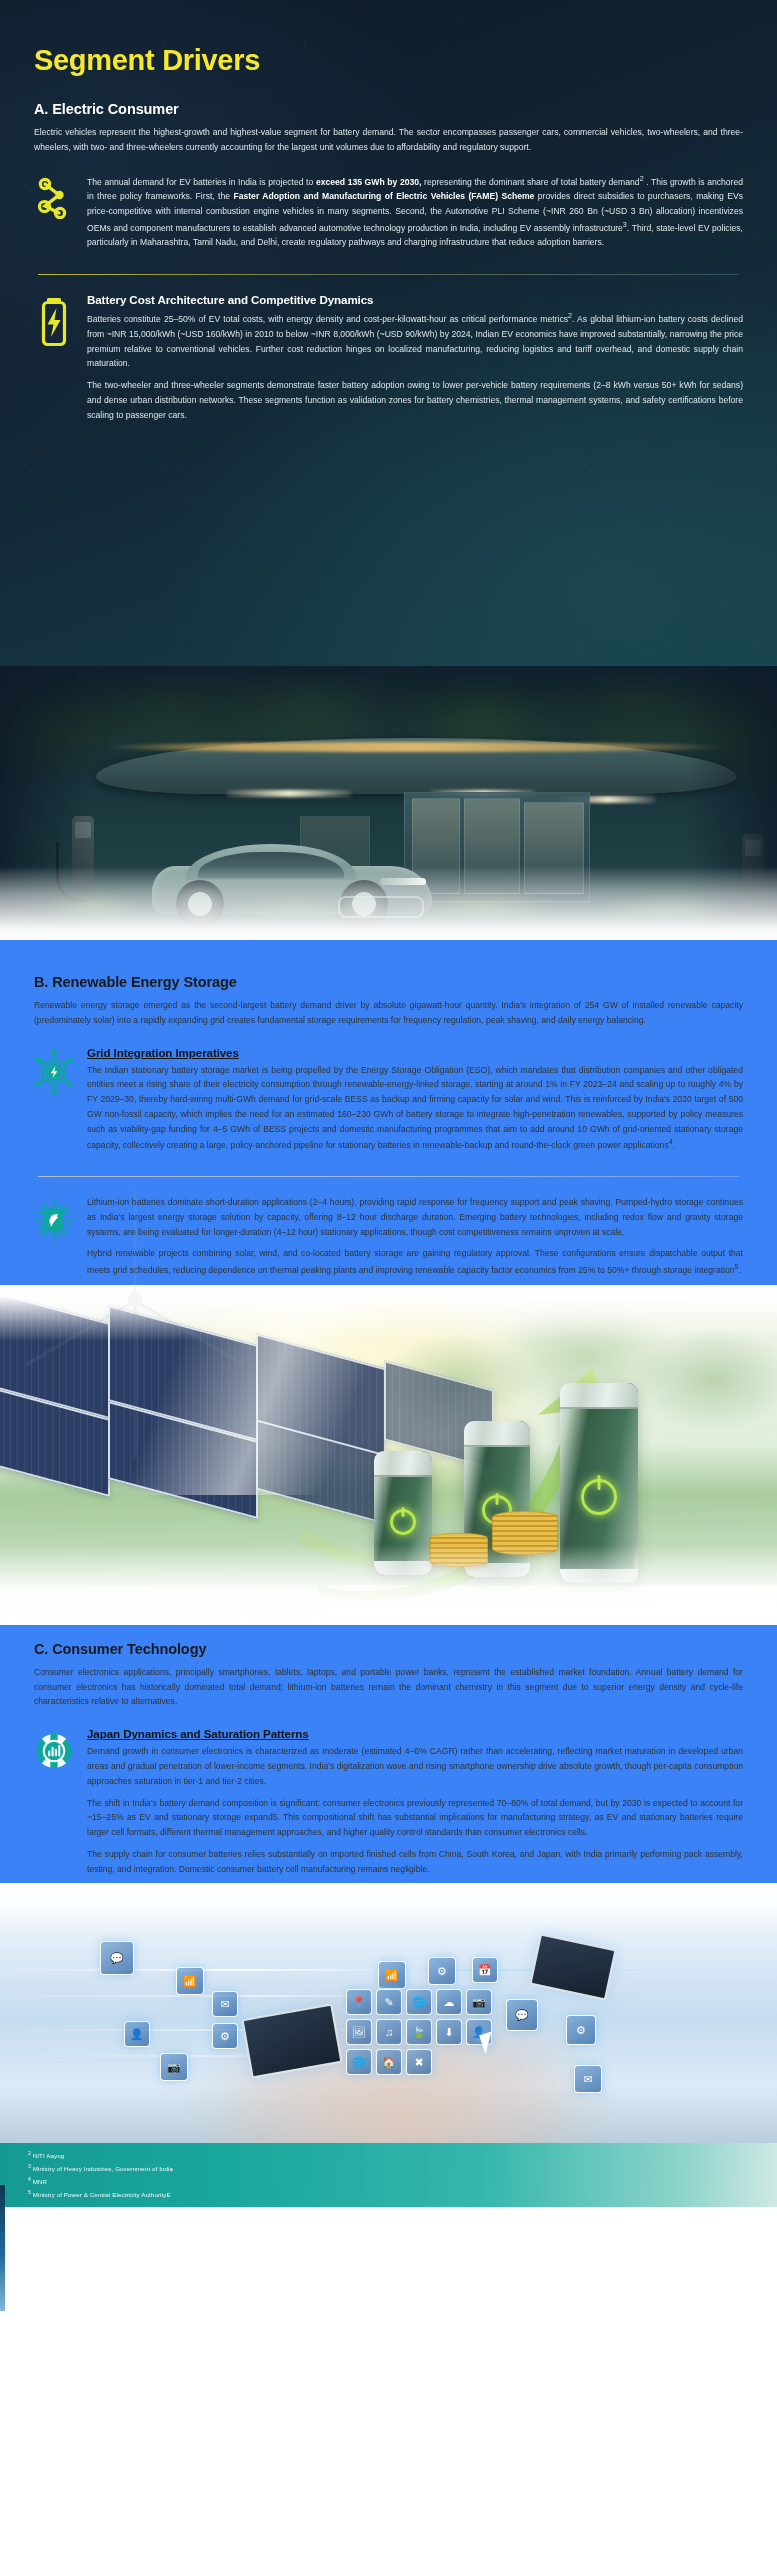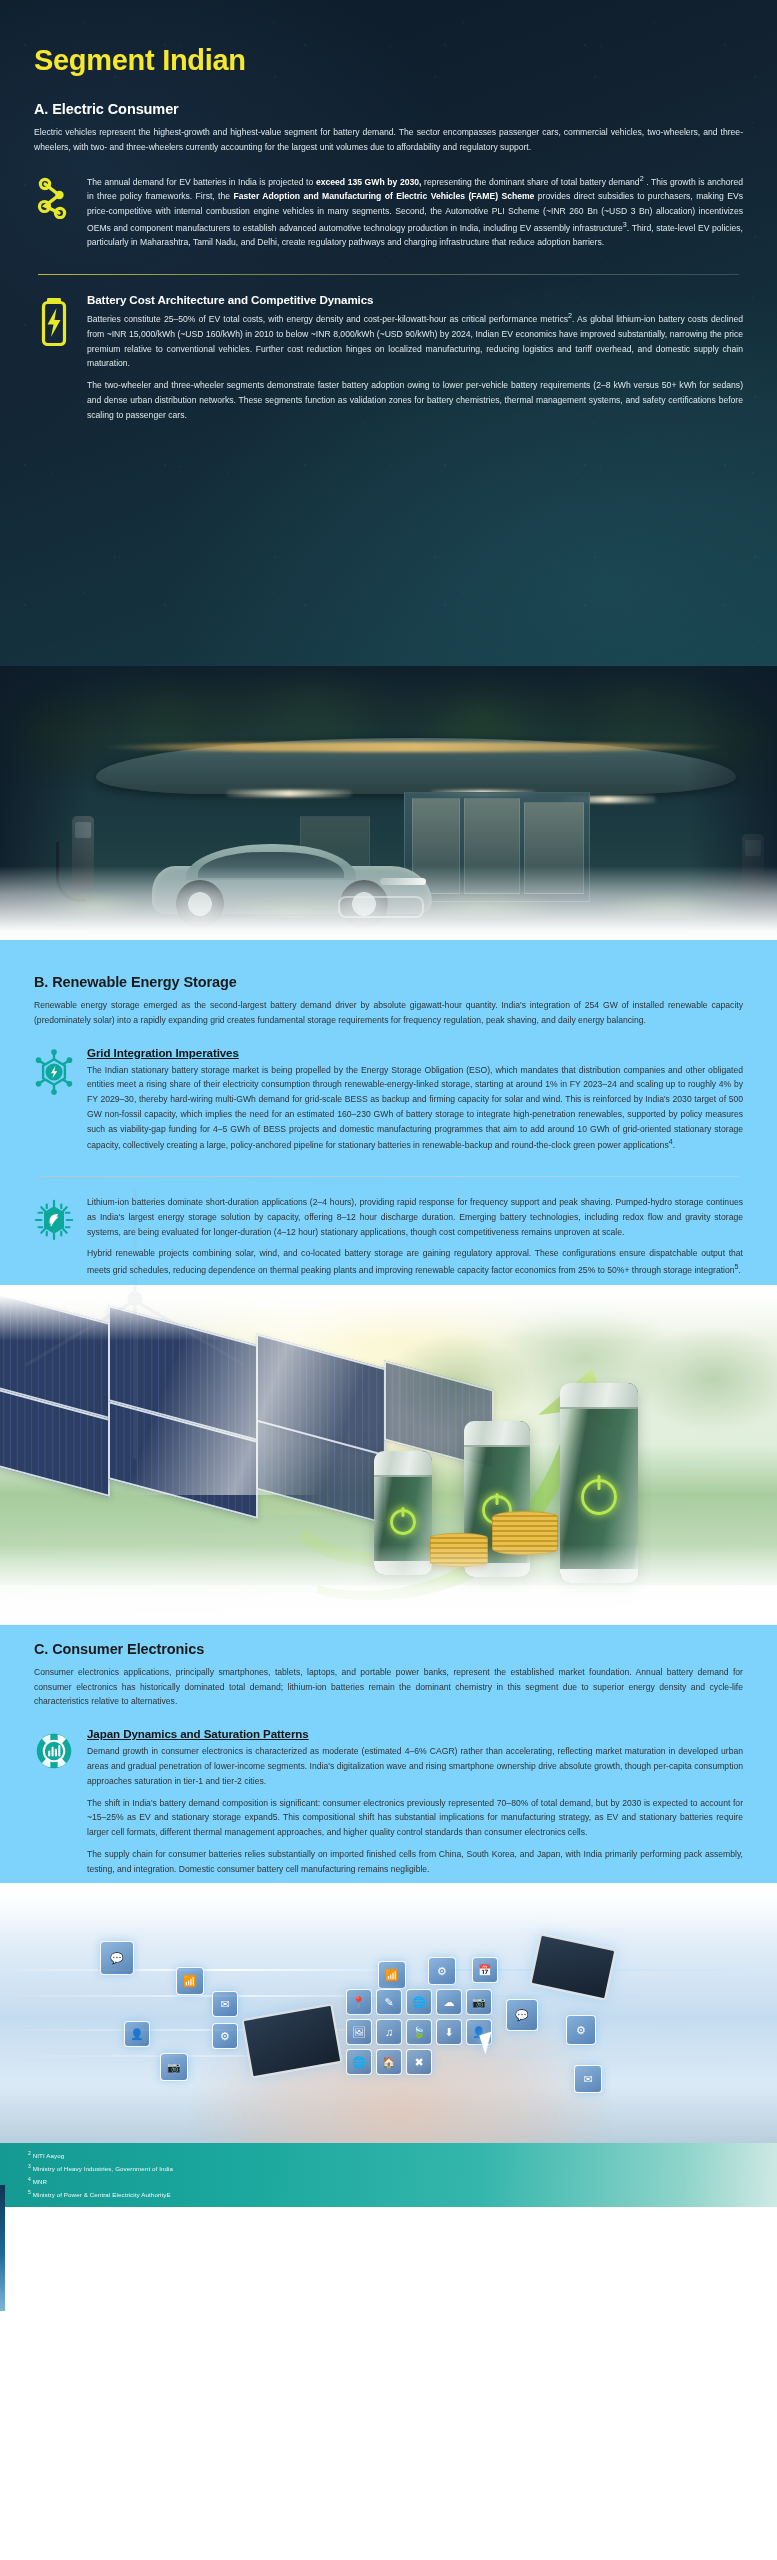--- a/index.html
+++ b/index.html
@@ -211,21 +211,21 @@
     background: linear-gradient(270deg, rgba(13,27,40,0.8) 0%, rgba(13,27,40,0) 100%);
   }
   .ev-fade-top {
     position: absolute; left: 0; top: 0; width: 777px; height: 70px;
     background: linear-gradient(180deg, rgba(15,31,44,0.98) 0%, rgba(15,31,44,0) 100%);
   }
 
   
   .light-section {
     position: relative;
-    background: #7dd3fc;
+    background: #3b82f6;
     padding: 0 34px;
     z-index: 3;
   }
   .sec-head-light {
     color: #1a1a1a;
     font-size: 14.5px;
     font-weight: 700;
     margin-bottom: 8px;
     letter-spacing: -0.1px;
   }
@@ -412,21 +412,21 @@
 </style>
 </head>
 <body>
 
 <div class="page">
 
   <div class="dark-section">
     <div class="dark-noise"></div>
     <div class="dark-inner">
 
-      <h1 class="main-title">Segment Indian</h1>
+      <h1 class="main-title">Segment Drivers</h1>
 
       <h2 class="sec-head-dark">A. Electric Consumer</h2>
       <p class="p-dark">Electric vehicles represent the highest-growth and highest-value segment for battery demand. The sector encompasses passenger cars, commercial vehicles, two-wheelers, and three-wheelers, with two- and three-wheelers currently accounting for the largest unit volumes due to affordability and regulatory support.</p>
 
       <div class="block">
         <div class="block-icon">
           <svg width="40" height="44" viewBox="0 0 40 44" aria-hidden="true">
             <g stroke="#e8e82a" stroke-width="3.4" fill="none" stroke-linecap="round">
               <path d="M11 9 L25 20 L11 31 L25 38"></path>
             </g>
@@ -616,21 +616,21 @@
     </div>
 
     <div class="coin-stack" style="left:430px; top:238px; width:58px; height:34px;"></div>
     <div class="coin-stack" style="left:492px; top:216px; width:66px; height:44px;"></div>
 
     <div class="solar-fade-top"></div>
     <div class="solar-fade"></div>
   </div>
 
   <div class="light-section" style="padding-top:16px;">
-    <h2 class="sec-head-light">C. Consumer Electronics</h2>
+    <h2 class="sec-head-light">C. Consumer Technology</h2>
     <p class="p-light">Consumer electronics applications, principally smartphones, tablets, laptops, and portable power banks, represent the established market foundation. Annual battery demand for consumer electronics has historically dominated total demand; lithium-ion batteries remain the dominant chemistry in this segment due to superior energy density and cycle-life characteristics relative to alternatives.</p>
 
     <div class="block">
       <div class="block-icon">
         <svg width="40" height="44" viewBox="0 0 44 44" aria-hidden="true">
           <circle cx="22" cy="22" r="19" fill="#0da79c"></circle>
           <circle cx="22" cy="22" r="12.4" fill="#ffffff"></circle>
           <circle cx="22" cy="22" r="10.2" fill="#0da79c"></circle>
           <g fill="#ffffff">
             <rect x="15.6" y="21.5" width="2.3" height="6.5" rx="1"></rect>

